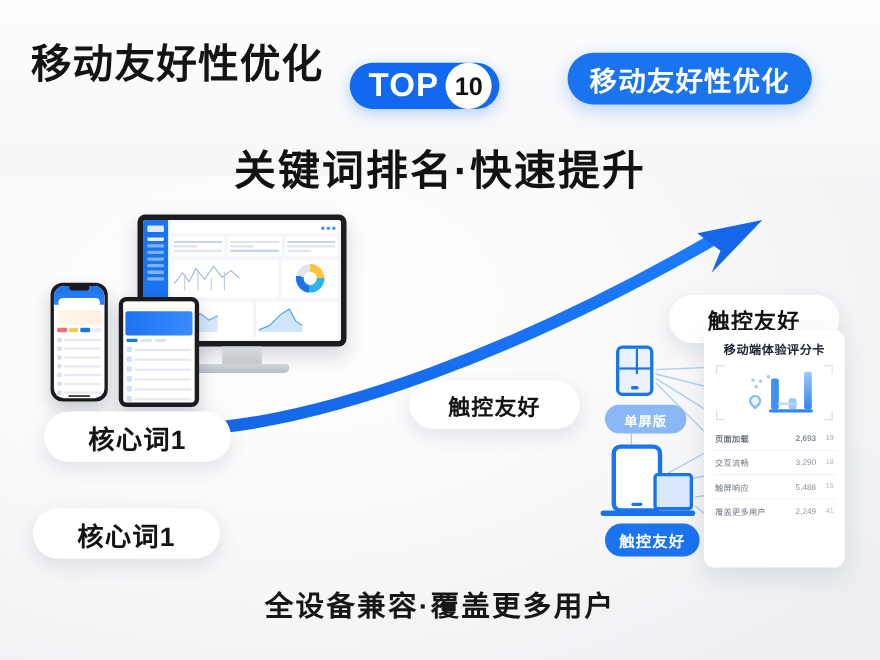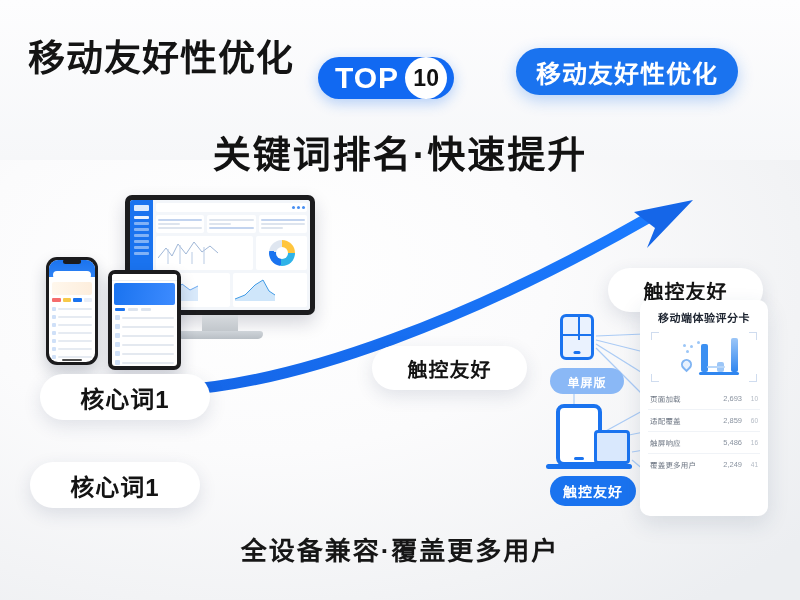--- a/index.html
+++ b/index.html
@@ -192,21 +192,21 @@
   .cb3{ left:80px; height:34px; background:linear-gradient(180deg,#9cc6f7,#2f86f0);}
   .cpin{ position:absolute; left:30px; bottom:12px; width:11px;height:11px;border-radius:50% 50% 50% 0;
          transform:rotate(-45deg); background:#e8f1fd; border:2px solid #7fb4f3;}
   .cdots{ position:absolute; left:32px; top:12px; width:26px; height:10px;}
   .cdots i{ position:absolute; width:3px;height:3px;border-radius:50%;background:#9cc6f7;}
   .cfloor{ position:absolute; left:48px; bottom:7px; width:40px; height:3px; background:#2f86f0; border-radius:2px;}
   .cfloor2{ position:absolute; left:56px; bottom:14px; width:18px; height:2px; background:#b7d6f9; border-radius:2px;}
 
   .rows{ margin-top:2px; }
   .row{ display:flex; align-items:center; padding:5px 2px; border-top:1px solid #f0f3f7; }
-  .row:first-child{ border-top:0; }
+  .row:first-child{ border-top:0;font-weight:bold; }
   .row .rlabel{ flex:1; font-size:7.5px; color:#6d7683; letter-spacing:.2px; white-space:nowrap; overflow:hidden;}
   .row .rval{ font-size:7.5px; color:#8a93a0; width:26px; text-align:right;}
   .row .rdelta{ font-size:6.5px; color:#b3bac4; width:16px; text-align:right;}
 
   
   .footer{
     position:absolute; left:0; right:0; top:530px; text-align:center;
     font-size:26px; font-weight:bold; letter-spacing:2px; color:#161616;
   }
 </style>
@@ -456,23 +456,23 @@
         <span class="cfloor"></span>
       </div>
 
       <div class="rows">
         <div class="row">
           <span class="rlabel">页面加载</span>
           <span class="rval">2,693</span>
           <span class="rdelta">10</span>
         </div>
         <div class="row">
-          <span class="rlabel">适配覆盖</span>
-          <span class="rval">2,859</span>
-          <span class="rdelta">60</span>
+          <span class="rlabel">交互流畅</span>
+          <span class="rval">3,290</span>
+          <span class="rdelta">18</span>
         </div>
         <div class="row">
           <span class="rlabel">触屏响应</span>
           <span class="rval">5,486</span>
           <span class="rdelta">16</span>
         </div>
         <div class="row">
           <span class="rlabel">覆盖更多用户</span>
           <span class="rval">2,249</span>
           <span class="rdelta">41</span>

